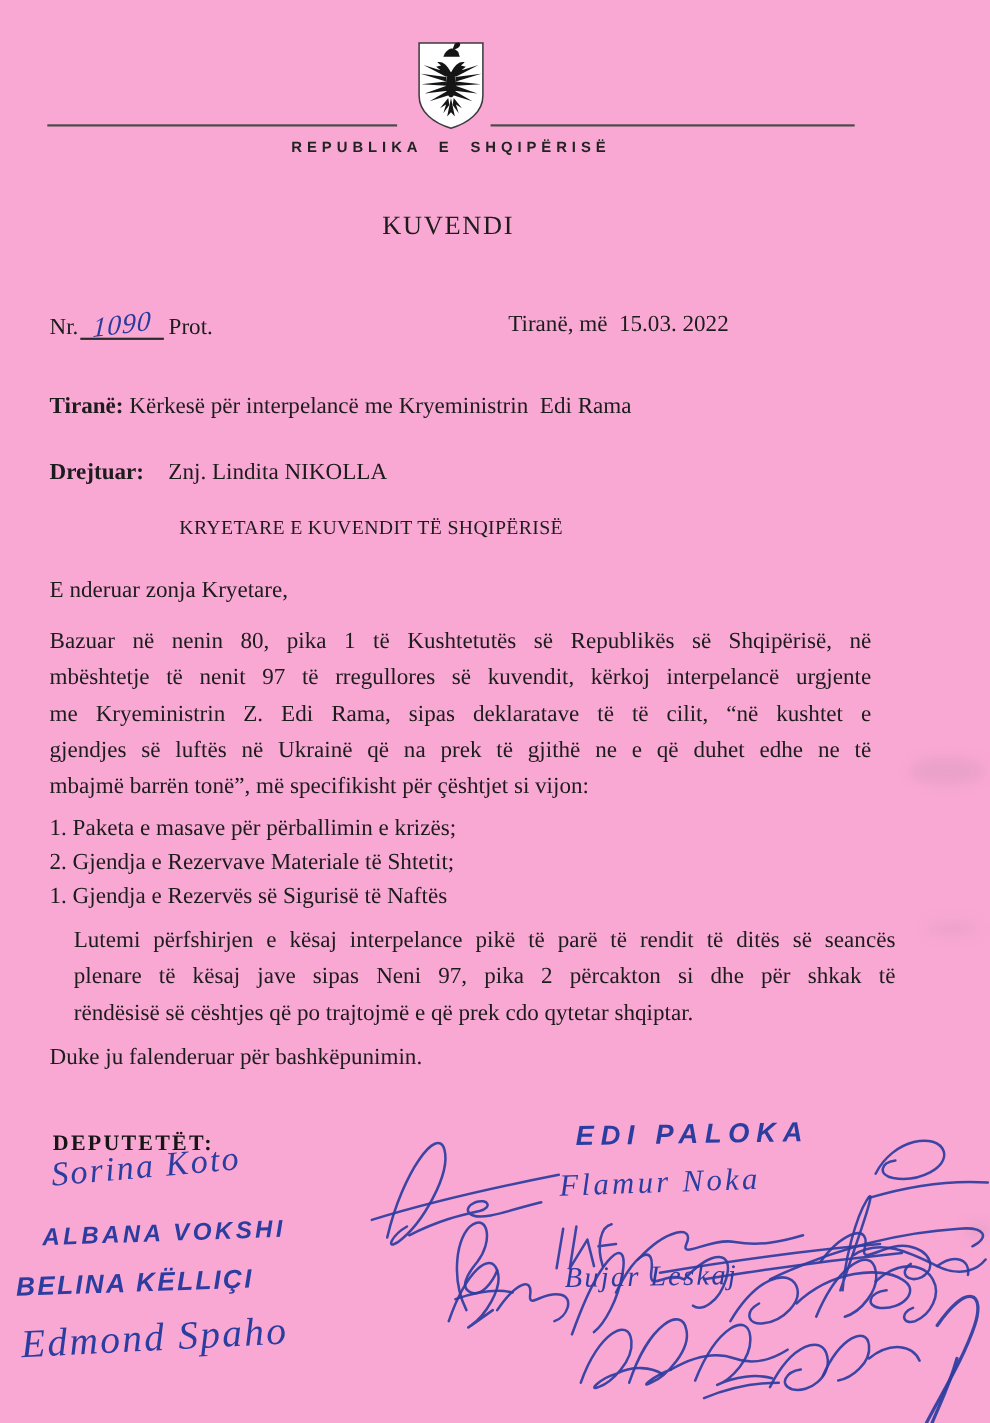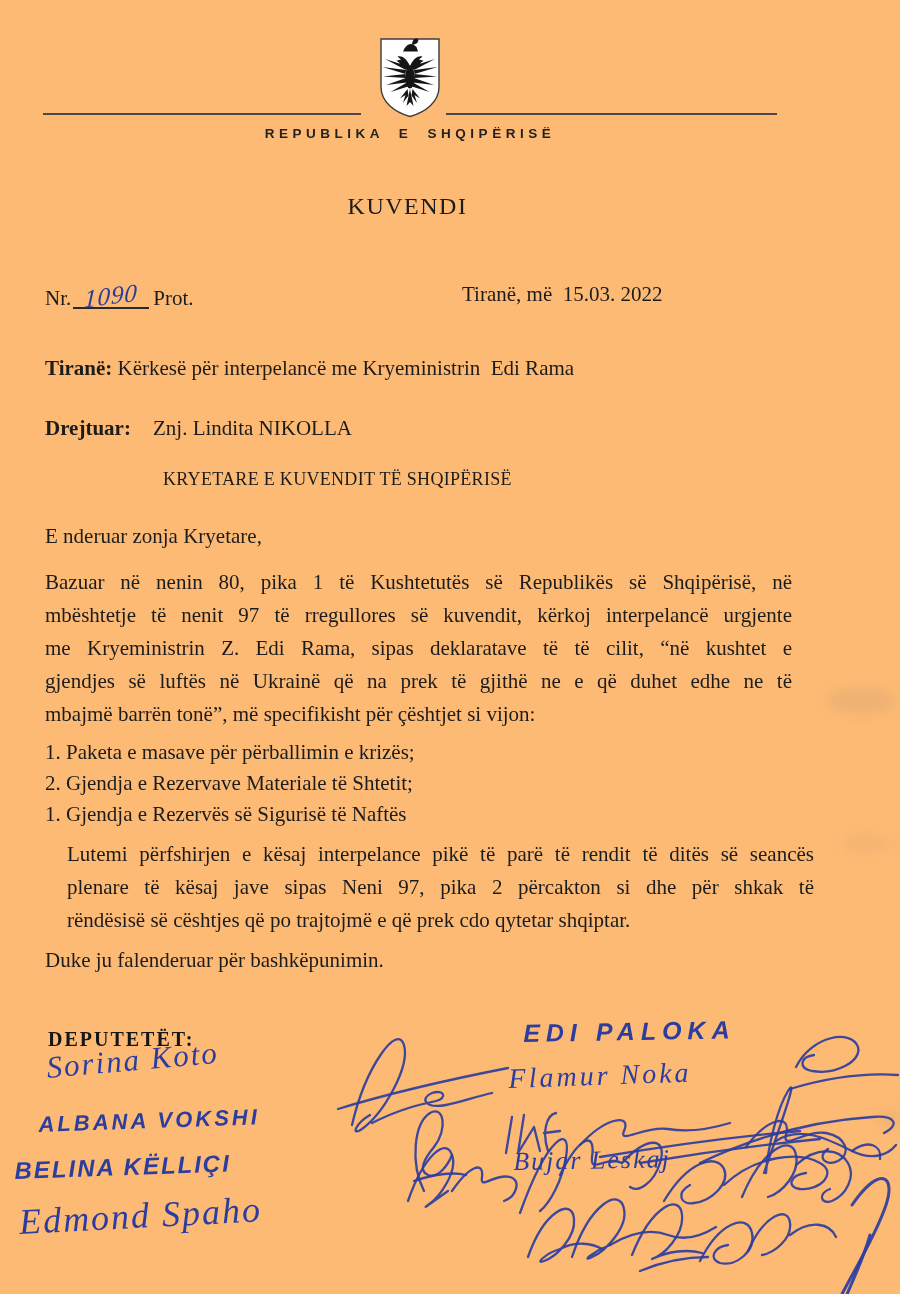--- a/index.html
+++ b/index.html
@@ -1,17 +1,17 @@
 <!DOCTYPE html>
 <html><head>
 <meta charset="utf-8">
 <style>
   html,body{margin:0;padding:0;background:#e8e8e8;}
   .page{
-    position:relative; width:900px; height:1294px; background:#fdba74;
+    position:relative; width:900px; height:1294px; background:#f9a8d4;
     font-family:"Liberation Serif", serif; color:#1c1c1c; overflow:hidden;
     margin:0 auto;
   }
   
   .emblem{position:absolute; left:377px; top:36px; width:66px; height:84px;}
   .rule{position:absolute; top:113px; height:2px; background:#4a4a4a;}
   .rule-left{left:43px; width:318px;}
   .rule-right{left:446px; width:331px;}
   .country{
     position:absolute; top:126px; left:410px; transform:translateX(-50%);

